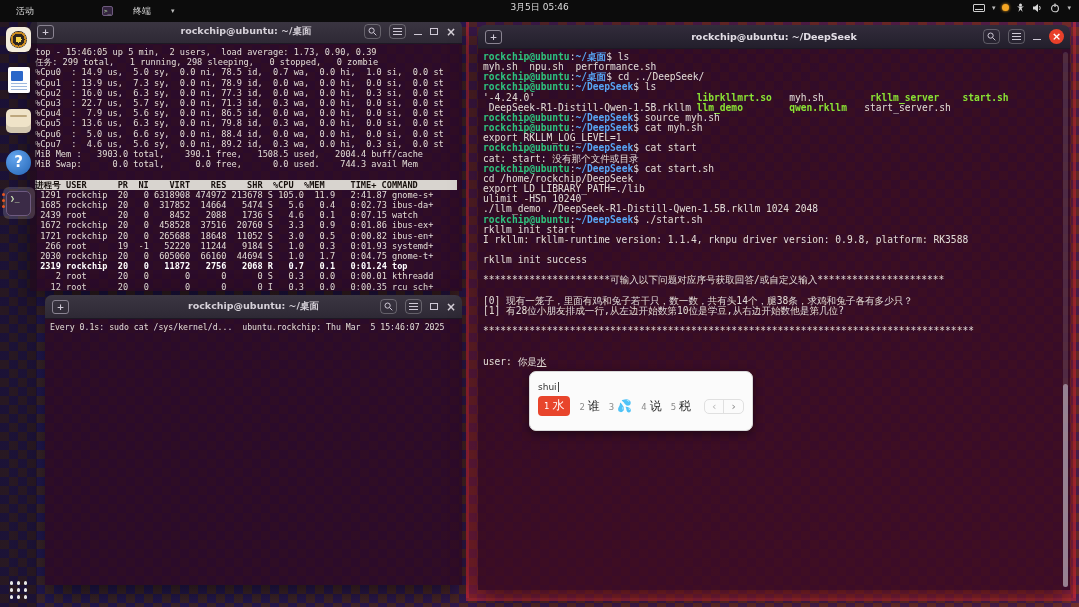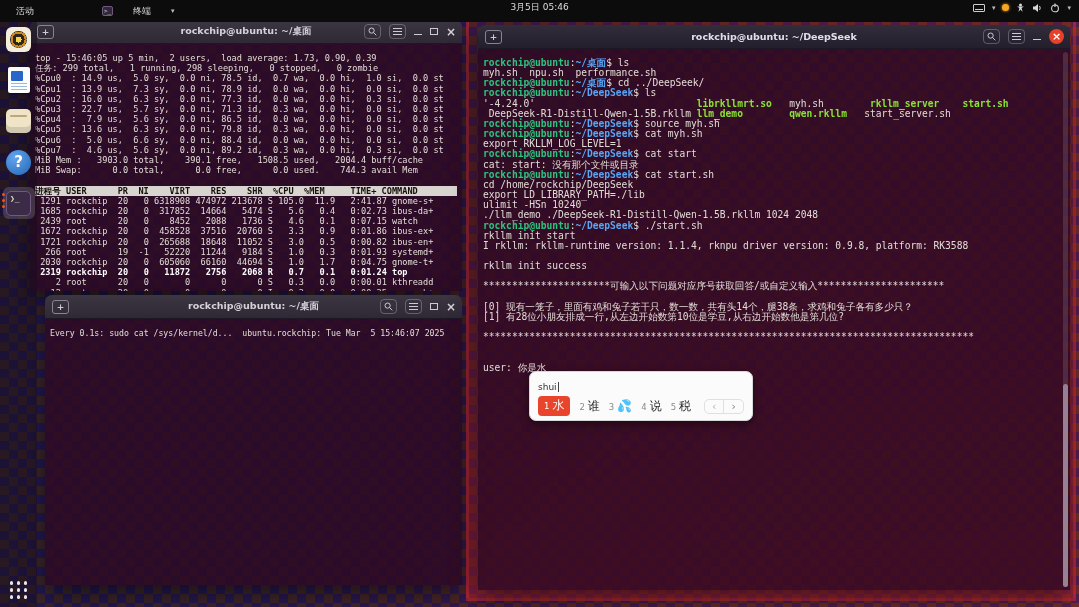--- a/index.html
+++ b/index.html
@@ -73,21 +73,21 @@
   .tb-sq { width:17px; height:15px; border:1px solid rgba(255,255,255,.25); border-radius:4px;
     display:flex; align-items:center; justify-content:center; }
   .i-menu { width:9px; height:7px; background:repeating-linear-gradient(#cfc9d6 0 1px, transparent 1px 3px); }
   .i-min { width:8px; height:1px; background:#cfc9d6; margin-top:6px; }
   .i-max { width:8px; height:7px; border:1px solid #cfc9d6; }
   .i-close { font-size:12px; color:#d6d1d9; line-height:10px; }
   .close-hl { width:15px; height:15px; border-radius:50%; background:#e9402a; display:flex; align-items:center; justify-content:center; }
   .close-hl .i-close { color:#fff; font-size:11px; }
 
   .term-body { position:absolute; left:0; right:0; top:24px; bottom:0; overflow:hidden;
-    background:rgba(44,9,36,.86); padding:9px 5px; font-family:"DejaVu Sans Mono",monospace;
+    background:rgba(44,9,36,.86); padding:3px 5px; font-family:"DejaVu Sans Mono",monospace;
     color:#e2dcd6; white-space:pre; }
   .win.focused .term-body { background:rgba(40,8,32,.80); }
   .tl { white-space:pre; }
   .tl.hdr { background:#d8d4cf; color:#17100d; font-weight:bold; }
   .tl.bold { font-weight:bold; color:#fff; }
   .c-g { color:#2ec27e; font-weight:bold; }
   .c-b { color:#58a6f5; font-weight:bold; }
   .c-x { color:#8ae234; font-weight:bold; }
   .c-f { }
   .c-u { text-decoration:underline; }
@@ -100,21 +100,21 @@
   #win-ds     .term-body { font-size:9.6px; line-height:10.15px; }
 
   .scrollbar { position:absolute; right:2px; top:27px; bottom:3px; width:5px; z-index:2;
     background:rgba(230,225,235,.14); border-radius:3px; }
   .scrollbar .thumb { position:absolute; bottom:0; width:100%; height:38%;
     background:rgba(205,200,212,.55); border-radius:3px; }
 
   
   .ime { position:absolute; left:529px; top:371px; z-index:9; background:#fbfbfb;
     border:1px solid #d8d8d8; border-radius:7px; box-shadow:0 3px 10px rgba(0,0,0,.45);
-    padding:3px 8px 4px 8px; color:#2b2b2b; }
+    padding:3px 8px 14px 8px; color:#2b2b2b; }
   .ime-preedit { font-size:9px; color:#333; display:inline-block; border-right:1px solid #444; padding-right:1px; }
   .ime-cands { display:flex; align-items:center; gap:9px; margin-top:2px; font-size:12px; }
   .cand { display:flex; align-items:baseline; gap:3px; }
   .cand .n { font-size:8.5px; color:#8a8a8a; }
   .cand.sel { background:#e8452c; border-radius:4px; padding:1px 6px 2px 6px; }
   .cand.sel .n, .cand.sel .t { color:#fff; }
   .ime-nav { display:flex; align-items:center; border:1px solid #e0e0e0; border-radius:5px; margin-left:4px; }
   .ime-nav span { padding:0 7px; font-size:11px; color:#b9b9b9; }
   .ime-nav span + span { border-left:1px solid #e0e0e0; color:#888; }
 </style>
@@ -224,21 +224,21 @@
               <line x1="5.6" y1="5.6" x2="8.3" y2="8.3" stroke="#cfc9d6"></line>
             </svg>
         </span>
         <span class="tb-sq">
             <span class="i-menu"></span>
           </span>
         <span class="i-max"></span>
         <span class="i-close">×</span>
       </span>
     </div>
-    <div class="term-body"><div class="tl">Every 0.1s: sudo cat /sys/kernel/d...  ubuntu.rockchip: Tue Mar  5 15:46:07 2025</div><div class="tl">&nbsp;</div></div>
+    <div class="term-body"><div class="tl">Every 0.1s: sudo cat /sys/kernel/d...  ubuntu.rockchip: Thu Mar  5 15:46:07 2025</div><div class="tl">&nbsp;</div></div>
   </div>
 
   <div class="win focused" id="win-ds">
     <div class="titlebar">
       <span class="newtab">+</span>
       <span class="tb-title">rockchip@ubuntu: ~/DeepSeek</span>
       <span class="tb-btns">
         <span class="tb-sq">
           <svg width="9" height="9" viewBox="0 0 9 9">
               <circle cx="3.6" cy="3.6" r="2.6" stroke="#cfc9d6" fill="none"></circle>

